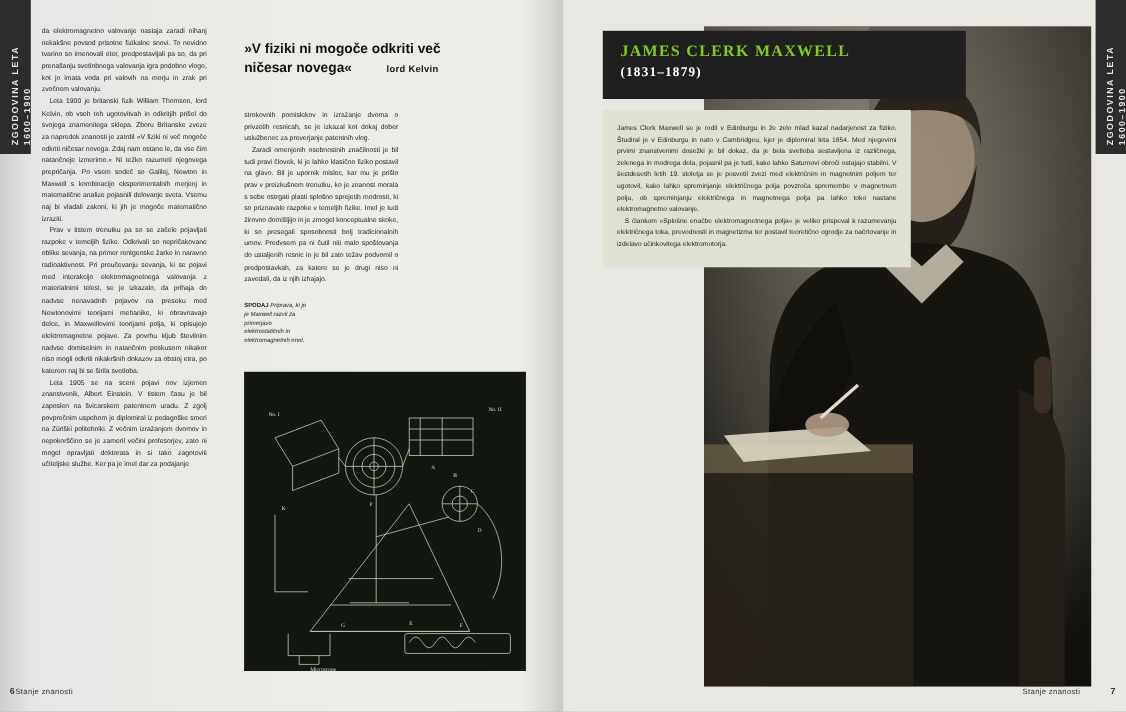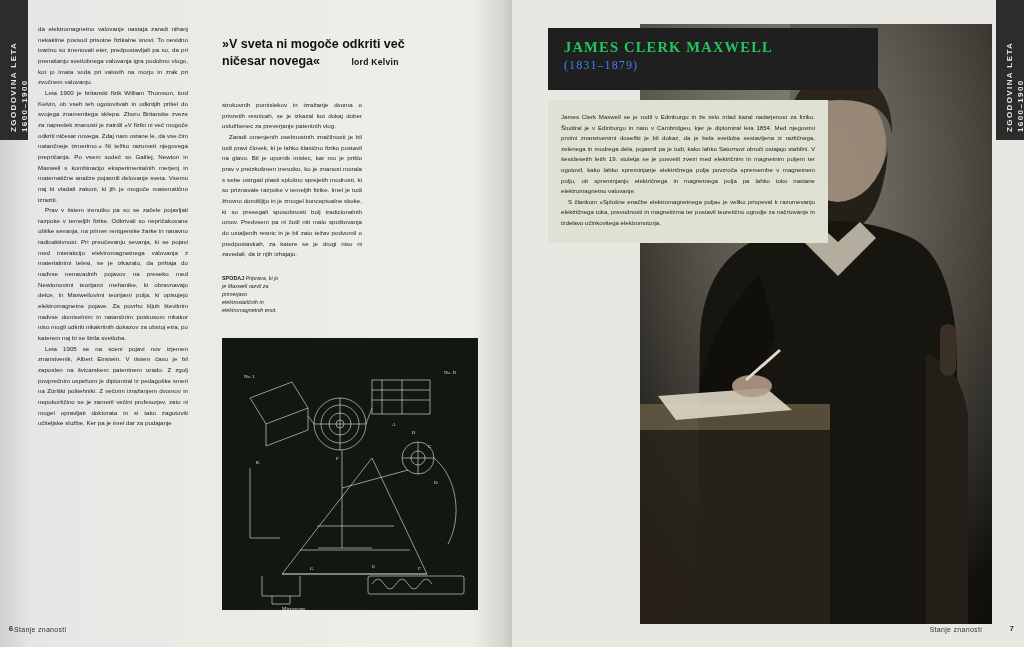--- a/index.html
+++ b/index.html
@@ -77,26 +77,26 @@
     position:absolute;left:640px;top:24px;width:352px;height:600px;
     background:linear-gradient(160deg,#5a5a52 0%,#3f3f38 30%,#2b2b26 70%,#1c1c18 100%);
     overflow:hidden;
   }
   .photo-inner{position:absolute;inset:0;}
   .head-block{
     position:absolute;left:548px;top:28px;width:330px;height:62px;
     background:#1f1f1f;
   }
   .head-block h1{
-    margin:0;padding:11px 0 0 16px;color:#22c55e;font-size:14.5px;
+    margin:0;padding:11px 0 0 16px;color:#84cc16;font-size:14.5px;
     letter-spacing:1.2px;font-weight:bold;font-family:"Liberation Serif",serif;
   }
   .head-block h2{
-    margin:0;padding:2px 0 0 16px;color:#3b82f6;font-size:12px;
-    letter-spacing:1.1px;font-weight:normal;font-family:"Liberation Serif",serif;
+    margin:0;padding:2px 0 0 16px;color:#ffffff;font-size:12px;
+    letter-spacing:1.1px;font-weight:bold;font-family:"Liberation Serif",serif;
   }
   .bio{
     position:absolute;left:548px;top:100px;width:254px;
     background:#dfe2d2;padding:12px 13px 14px 13px;
     font-size:6.1px;line-height:1.74;color:#1d1d1d;text-align:justify;
   }
   .bio p{margin:0;text-indent:7px;}
   .bio p.first{text-indent:0;}
 </style>
 </head>
@@ -113,21 +113,21 @@
       </div>
 
       <div class="col col1">
         <p class="first">da elektromagnetno valovanje nastaja zaradi nihanj nekakšne povsod prisotne fizikalne snovi. To nevidno tvarino so imenovali eter, predpostavljali pa so, da pri prenašanju svetlobnega valovanja igra podobno vlogo, kot jo imata voda pri valovih na morju in zrak pri zvočnem valovanju.</p>
         <p>Leta 1900 je britanski fizik William Thomson, lord Kelvin, ob vseh teh ugotovitvah in odkritjih prišel do svojega znamenitega sklepa. Zboru Britanske zveze za napredek znanosti je zatrdil »V fiziki ni več mogoče odkriti ničesar novega. Zdaj nam ostane le, da vse čim natančneje izmerimo.« Ni težko razumeti njegovega prepričanja. Po vsem sodeč so Galilej, Newton in Maxwell s kombinacijo eksperimentalnih merjenj in matematične analize pojasnili delovanje sveta. Vsemu naj bi vladali zakoni, ki jih je mogoče matematično izraziti.</p>
         <p>Prav v tistem trenutku pa so se začele pojavljati razpoke v temeljih fizike. Odkrivali so nepričakovane oblike sevanja, na primer rentgenske žarke in naravno radioaktivnost. Pri preučevanju sevanja, ki se pojavi med interakcijo elektromagnetnega valovanja z materialnimi telesi, se je izkazalo, da prihaja do nadvse nenavadnih pojavov na preseku med Newtonovimi teorijami mehanike, ki obravnavajo delce, in Maxwellovimi teorijami polja, ki opisujejo elektromagnetne pojave. Za povrhu kljub številnim nadvse domiselnim in natančnim poskusom nikakor niso mogli odkriti nikakršnih dokazov za obstoj etra, po katerem naj bi se širila svetloba.</p>
         <p>Leta 1905 se na sceni pojavi nov izjemen znanstvenik, Albert Einstein. V tistem času je bil zaposlen na švicarskem patentnem uradu. Z zgolj povprečnim uspehom je diplomiral iz pedagoške smeri na Züriški politehniki. Z večnim izražanjem dvomov in nepokorščino se je zameril večini profesorjev, zato ni mogel opravljati doktorata in si tako zagotoviti učiteljske službe. Ker pa je imel dar za podajanje</p>
       </div>
 
       <div class="pullquote">
-        <span>»V sveta ni mogoče odkriti več ničesar novega«</span>
+        <span>»V fiziki ni mogoče odkriti več ničesar novega«</span>
         <span class="attrib">lord Kelvin</span>
       </div>
 
       <div class="col col2">
         <p class="first">strokovnih pomislekov in izražanje dvoma o privzetih resnicah, se je izkazal kot dokaj dober uslužbenec za preverjanje patentnih vlog.</p>
         <p>Zaradi omenjenih osebnostnih značilnosti je bil tudi pravi človek, ki je lahko klasično fiziko postavil na glavo. Bil je upornik mislec, kar mu je prišlo prav v preizkušnem trenutku, ko je znanost morala s sebe ostrgati plasti splošno sprejetih modrosti, ki so priznavale razpoke v temeljih fizike. Imel je tudi žirovno domišljijo in je zmogel konceptualne skoke, ki so presegali sposobnosti bolj tradicionalnih umov. Predvsem pa ni čutil niti malo spoštovanja do ustaljenih resnic in je bil zato težav podvomil o predpostavkah, za katere se je drugi niso ni zavedali, da iz njih izhajajo.</p>
       </div>
 
       <div class="caption-left">
         <b>SPODAJ</b>

